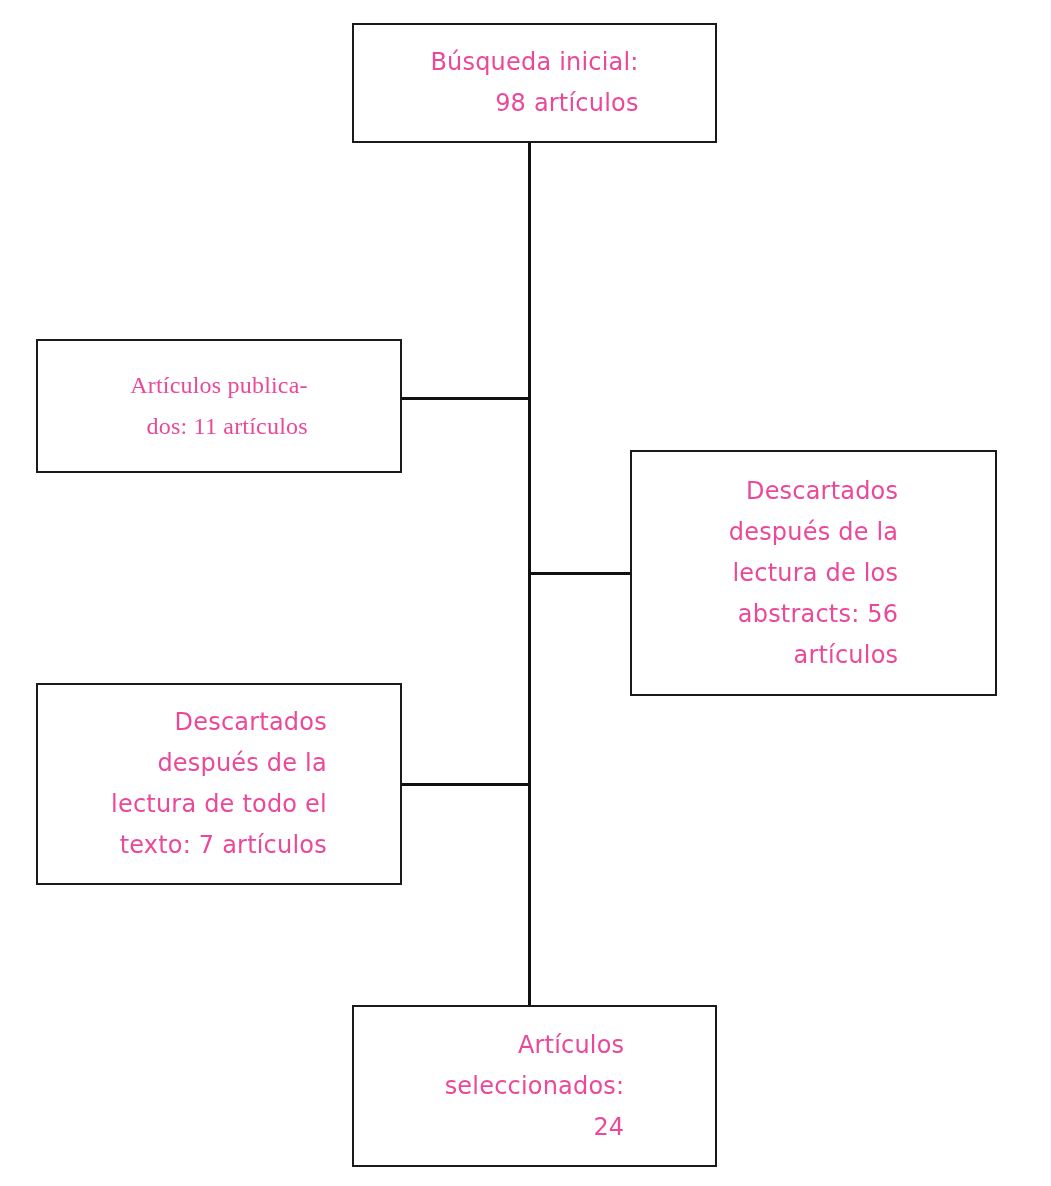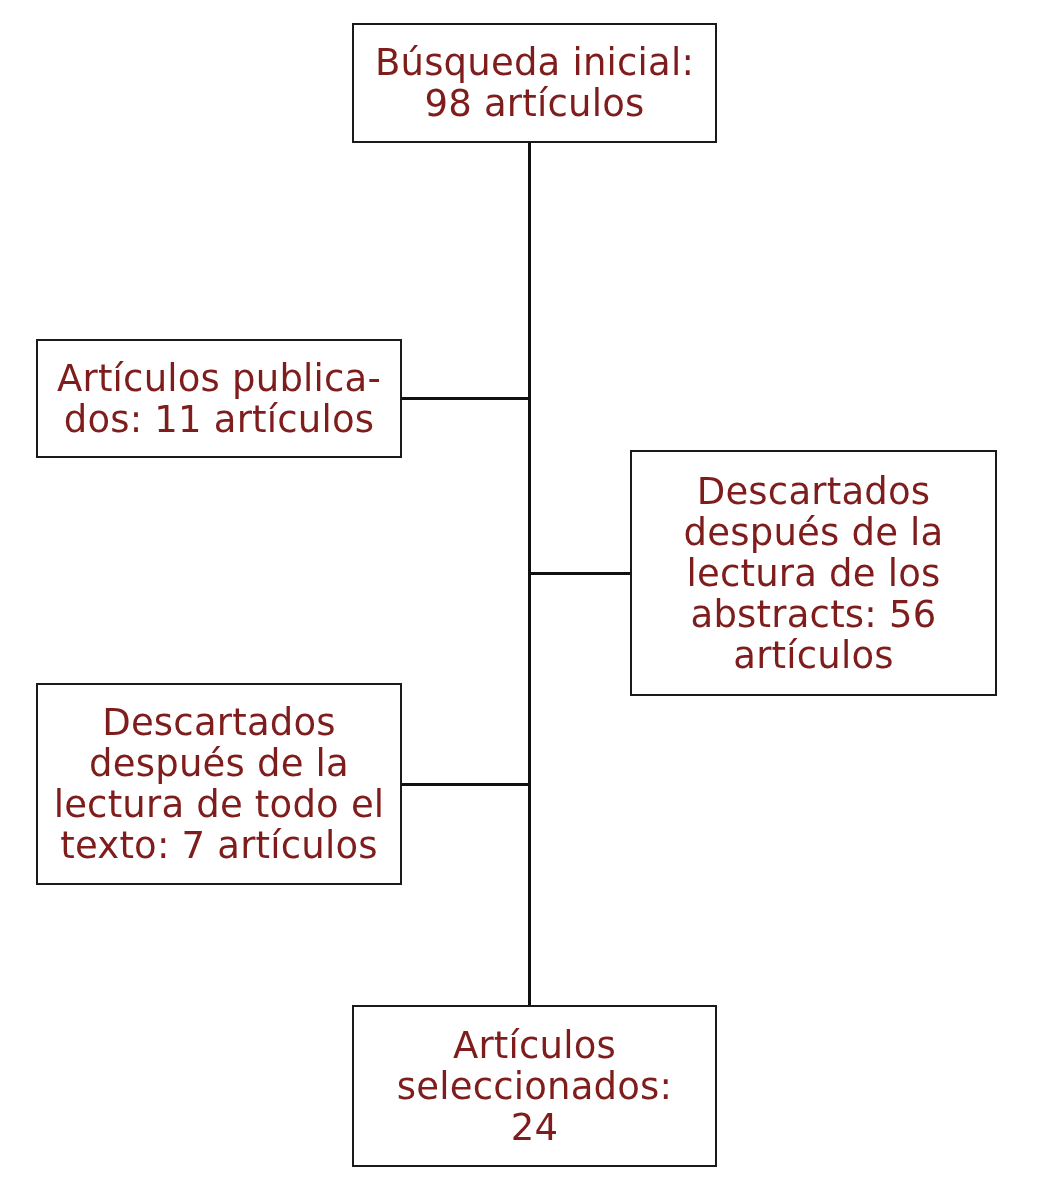--- a/index.html
+++ b/index.html
@@ -23,30 +23,31 @@
     position: absolute;
     box-sizing: border-box;
     border: 2px solid #1a1a1a;
     background: #ffffff;
     display: flex;
     align-items: center;
     justify-content: center;
     text-align: center;
   }
   .node-label {
-    font-size: 37px;
+    font-size: 24px;
     line-height: 41px;
-    color: #7f1d1d;
+    color: #ec4899;
     letter-spacing: 0.2px;
     white-space: pre-line;
     padding: 0 6px;
+    text-align: right;
   }
   
   #node-initial-search   { left: 352px; top: 23px;   width: 365px; height: 120px; }
-  #node-published        { left: 36px;  top: 339px;  width: 366px; height: 119px; }
+  #node-published        { left: 36px;  top: 339px;  width: 366px; height: 134px; font-family: Liberation Serif, serif; }
   #node-discarded-abstracts { left: 630px; top: 450px; width: 367px; height: 246px; }
   #node-discarded-fulltext  { left: 36px;  top: 683px; width: 366px; height: 202px; }
   #node-selected         { left: 352px; top: 1005px; width: 365px; height: 162px; }
 
   
   .edge {
     position: absolute;
     background: #111111;
   }
   .edge-v { width: 3px; }

